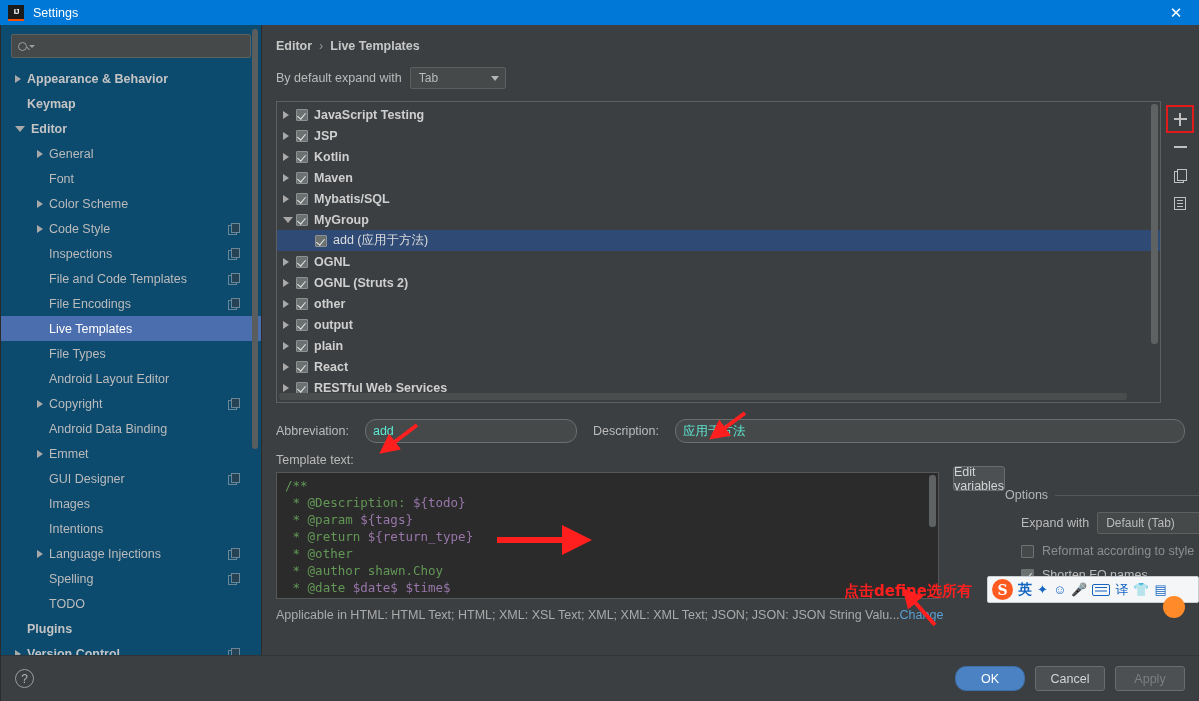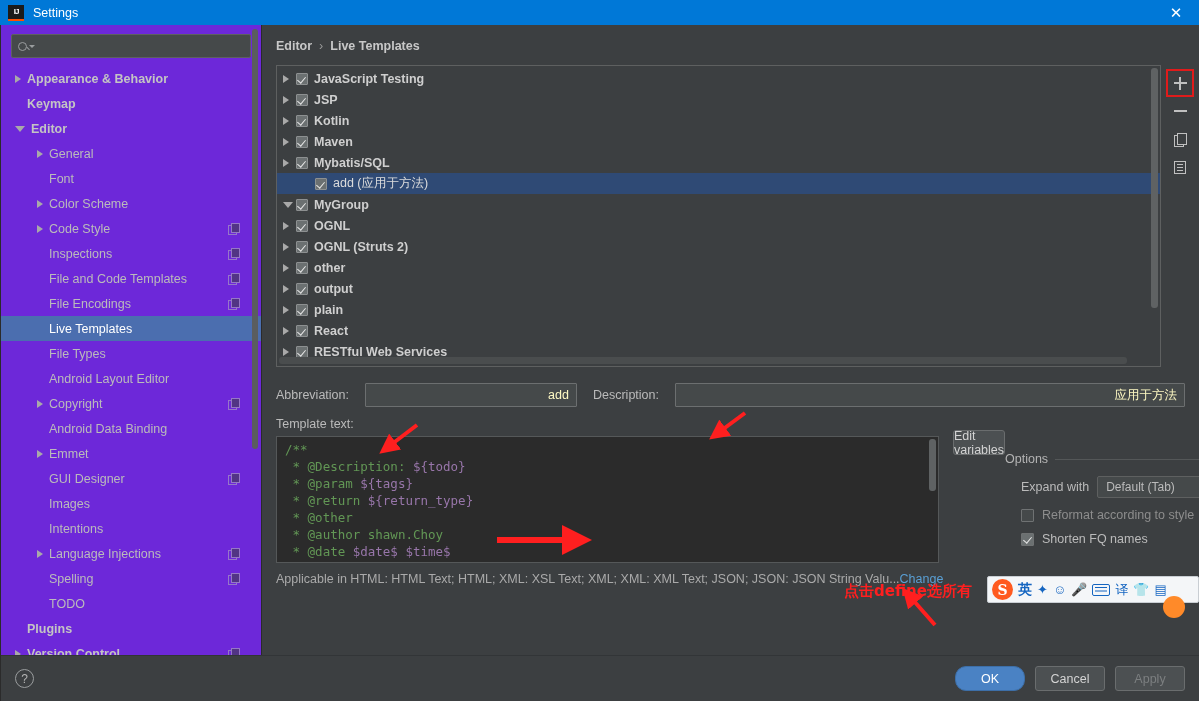--- a/index.html
+++ b/index.html
@@ -42,21 +42,21 @@
     height: 676px; display: flex; flex-direction: column;
     background: #3c3f41;
     border-left: 1px solid #2b2b2b;
   }
   #content {
     flex: 1; display: flex; overflow: hidden;
   }
 
   
   #sidebar {
-    width: 261px; background: #6d28d9;
+    width: 261px; background: #0c4a6e;
     display: flex; flex-direction: column;
     position: relative;
     border-right: 1px solid #2b2b2b;
   }
   #search-wrap { padding: 9px 10px 8px 10px; }
   #search-box {
     height: 24px; background: #45494a;
     border: 1px solid #5e6060; border-radius: 2px;
     display: flex; align-items: center; padding: 0 6px;
   }
@@ -225,23 +225,23 @@
   }
 
   
   #abbr-row {
     display: flex; align-items: center; gap: 16px;
     margin: 12px 0 0 14px; padding-right: 14px;
   }
   .field-label { white-space: nowrap; font-size: 12.5px; color: #bbbbbb; }
   .text-field {
     height: 24px; background: #45494a;
-    border: 1px solid #6c6f70; border-radius: 1px;
+    border: 1px solid #6c6f70; border-radius: 11px;
     display: flex; align-items: center; padding: 0 7px;
-    color: #fef9c3; font-size: 12.5px; justify-content: flex-end;
+    color: #5eead4; font-size: 12.5px;
   }
   #abbr-field { width: 212px; }
   #desc-field { flex: 1; }
 
   
   #tpl-text-row {
     display: flex; margin: 10px 0 0 14px; padding-right: 14px;
     gap: 14px;
   }
   #tpl-text-left { flex: 1; display: flex; flex-direction: column; }
@@ -499,20 +499,27 @@
     </div>
 
     <div id="panel">
 
       <div id="breadcrumb">
         <span>Editor</span>
         <span class="sep">›</span>
         <span>Live Templates</span>
       </div>
 
+      <div id="expand-row">
+        <span class="field-label">By default expand with</span>
+        <div class="combo" style="width:96px">
+          <span>Tab</span>
+          <span class="caret"></span>
+        </div>
+      </div>
 
       <div id="tpl-area">
         <div id="tpl-tree">
           <div id="tpl-inner">
               <div class="t-row">
                 <span class="t-arrow ">
                   <i></i>
                 </span>
                 <span class="t-check"></span>
                 <span class="t-label">JavaScript Testing</span>
@@ -538,30 +545,30 @@
                 <span class="t-check"></span>
                 <span class="t-label">Maven</span>
               </div>
               <div class="t-row">
                 <span class="t-arrow ">
                   <i></i>
                 </span>
                 <span class="t-check"></span>
                 <span class="t-label">Mybatis/SQL</span>
               </div>
+              <div class="t-row">
+                <span class="t-arrow open">
+                  <i></i>
+                </span>
+                <span class="t-check"></span>
+                <span class="t-label">MyGroup</span>
+              </div>
               <div class="t-row selected child">
                 <span class="t-check"></span>
                 <span class="t-label normal">add (应用于方法)</span>
-              </div>
-              <div class="t-row">
-                <span class="t-arrow open">
-                  <i></i>
-                </span>
-                <span class="t-check"></span>
-                <span class="t-label">MyGroup</span>
               </div>
               <div class="t-row">
                 <span class="t-arrow ">
                   <i></i>
                 </span>
                 <span class="t-check"></span>
                 <span class="t-label">OGNL</span>
               </div>
               <div class="t-row">
                 <span class="t-arrow ">

